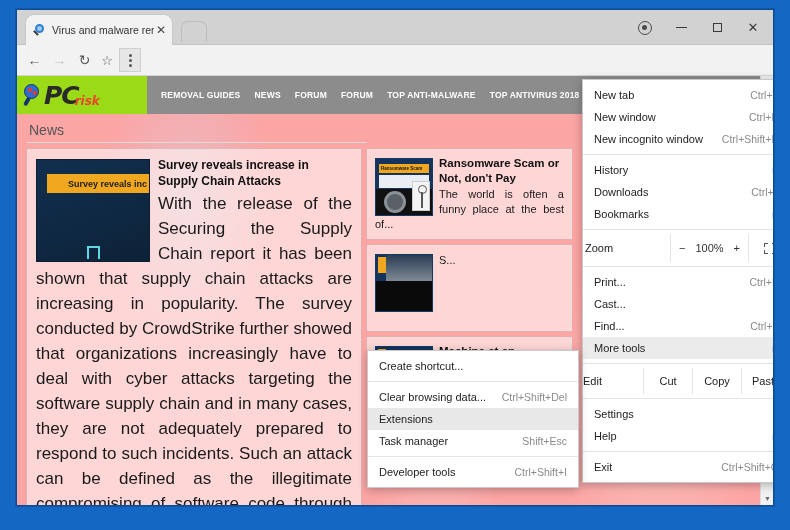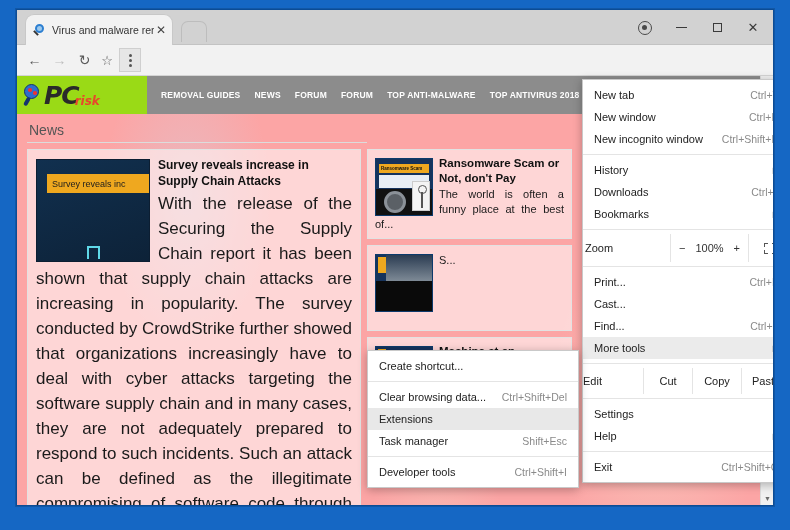--- a/index.html
+++ b/index.html
@@ -238,22 +238,22 @@
     float: left; width: 114px; height: 103px;
     margin: 2px 8px 2px 0;
     background: linear-gradient(160deg,#11304f 0%,#0d2238 100%);
     position: relative; overflow: hidden;
     border: 1px solid #0c1e32;
   }
   .thumb-left .banner {
     position: absolute; left: 10px; top: 14px;
     width: 112px; height: 19px;
     background: #efa81f;
-    color: #1d1d1d; font-size: 9px; font-weight: normal;
-    display: flex; align-items: center; padding-left: 5px;
+    color: #1d1d1d; font-size: 9px; font-weight: bold;
+    display: flex; align-items: center; padding-left: 21px;
     white-space: nowrap; overflow: hidden;
   }
   .thumb-left .glyph {
     position: absolute; left: 50px; bottom: 2px;
     width: 13px; height: 13px;
     border: 2px solid #5fd8e8; border-bottom: none;
   }
   .art-title {
     font-size: 12px; font-weight: bold; color: #111;
     line-height: 16px; margin: 0 0 2px 0;

